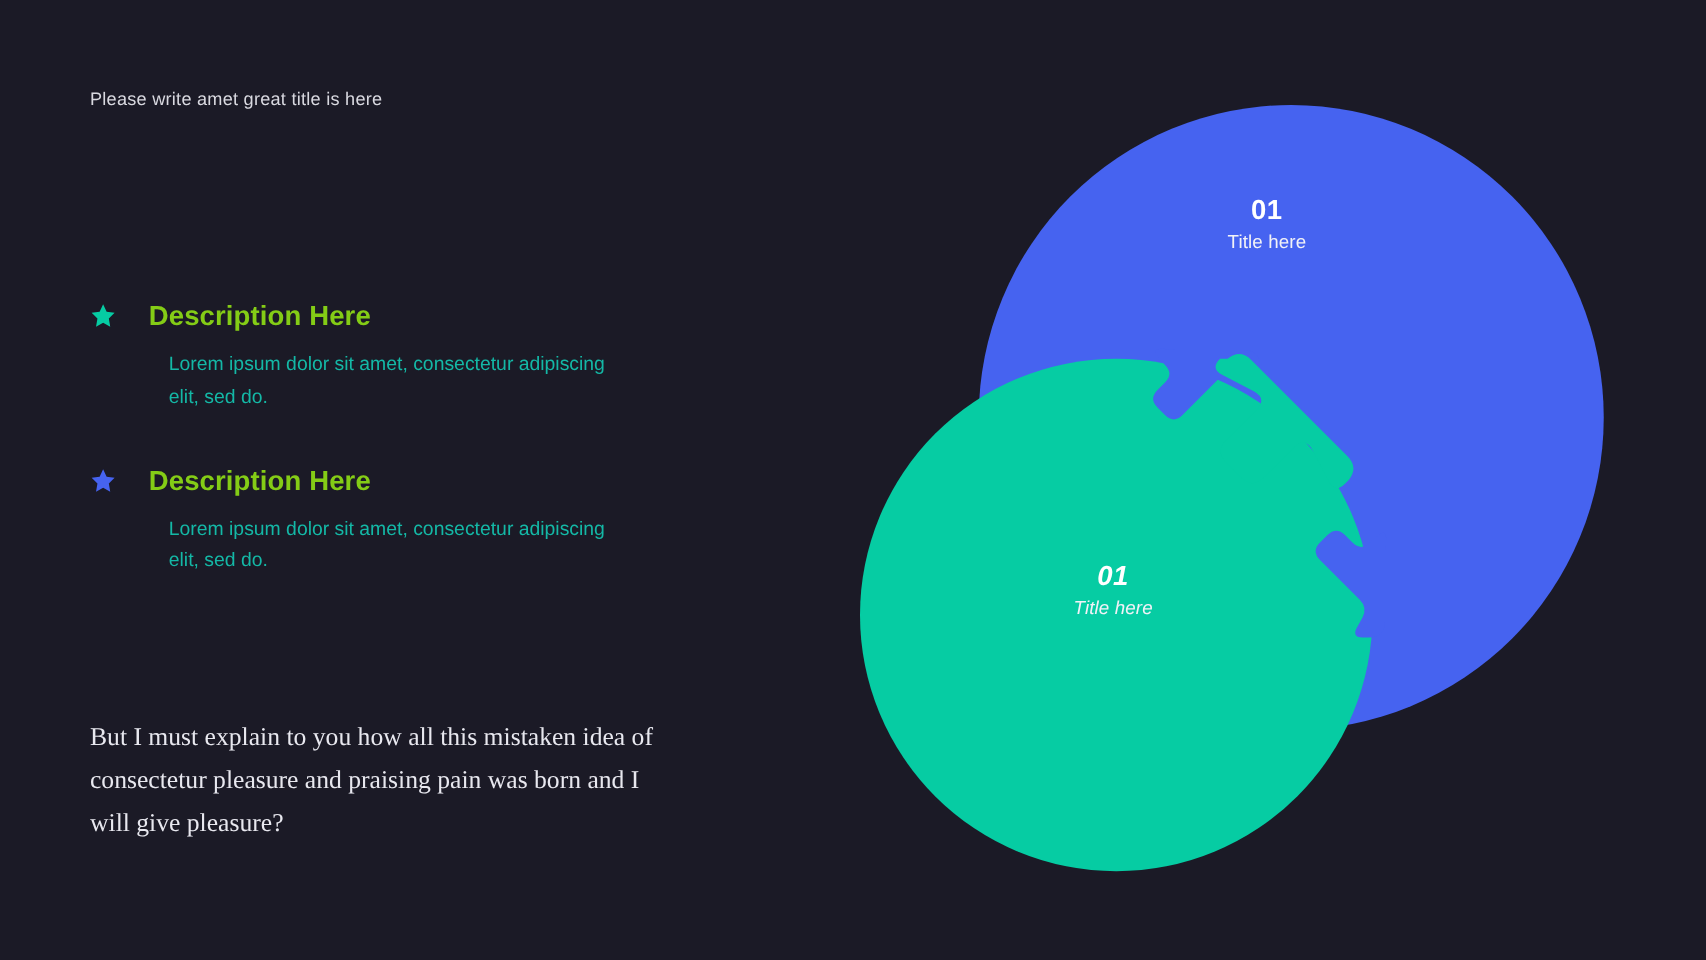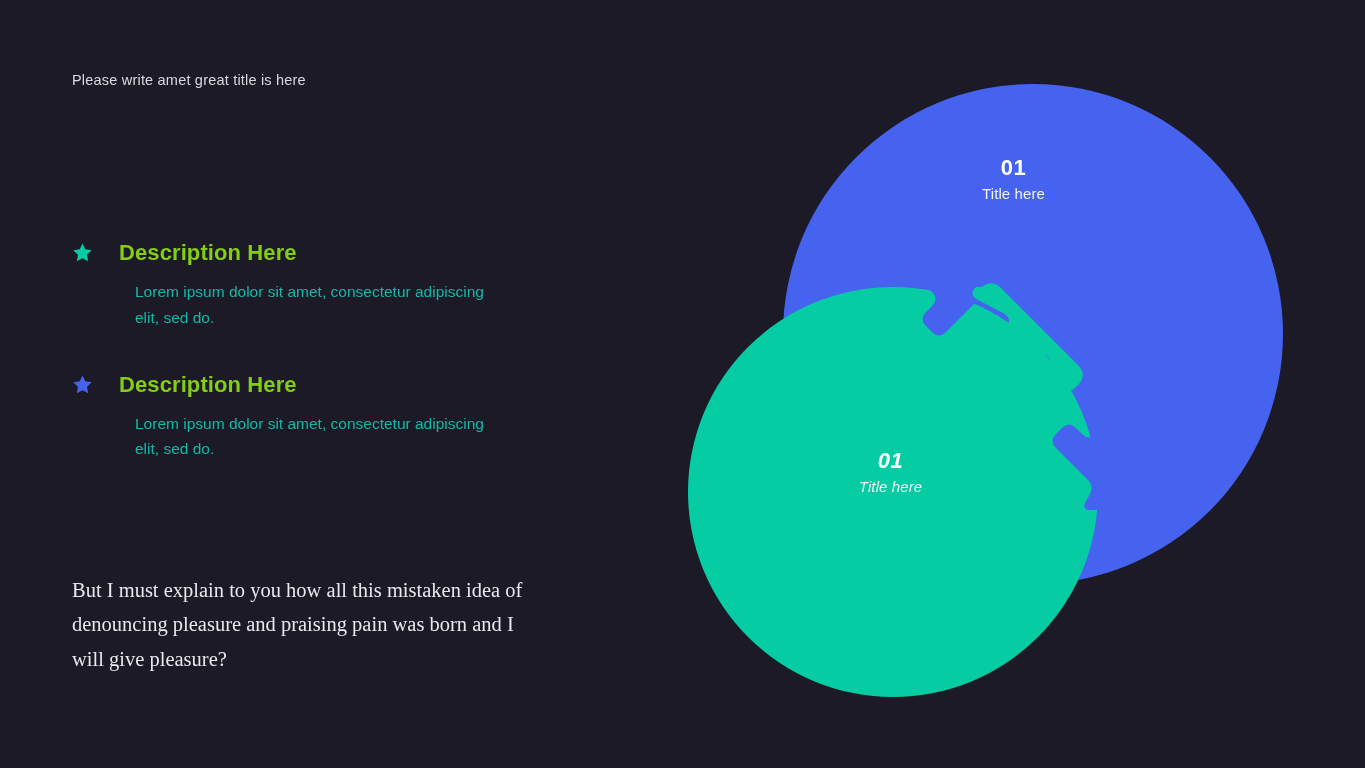--- a/index.html
+++ b/index.html
@@ -148,21 +148,21 @@
     <div class="bullet-item">
       <svg class="star-icon" viewBox="0 0 24 24">
         <path fill="#4663f0" d="M12 1.6l3.2 6.8 7.3 1-5.3 5.3 1.3 7.4-6.5-3.6-6.5 3.6 1.3-7.4L1.5 9.4l7.3-1z"></path>
       </svg>
       <div class="bullet-heading">Description Here</div>
       <div class="bullet-body">Lorem ipsum dolor sit amet, consectetur adipiscing elit, sed do.</div>
     </div>
 
   </div>
 
-  <div class="quote-paragraph">But I must explain to you how all this mistaken idea of denouncing pleasure and praising pain was born and I will give pleasure?</div>
+  <div class="quote-paragraph">But I must explain to you how all this mistaken idea of consectetur pleasure and praising pain was born and I will give pleasure?</div>
 
   <div class="graphic">
     <svg viewBox="0 0 700 700" xmlns="http://www.w3.org/2000/svg">
       <defs>
 
         <clipPath id="greenClip" clipPathUnits="userSpaceOnUse">
           <path d="M253,452
                    m-205,0
                    a205,205 0 1,0 410,0
                    a205,205 0 1,0 -410,0 Z"></path>

